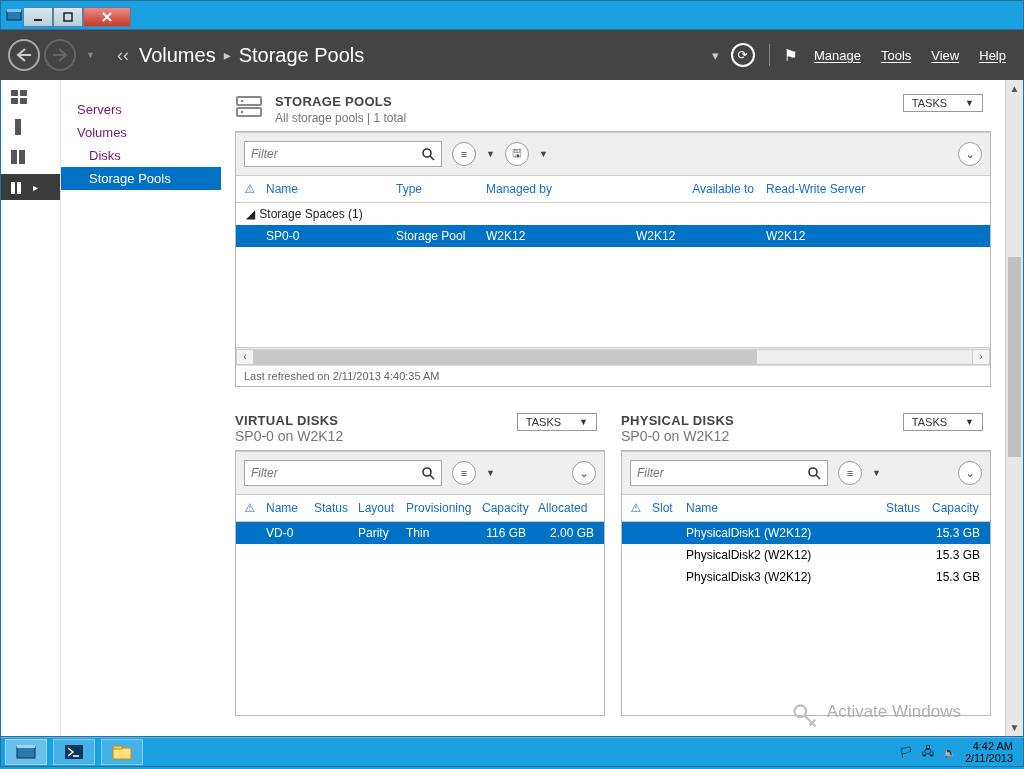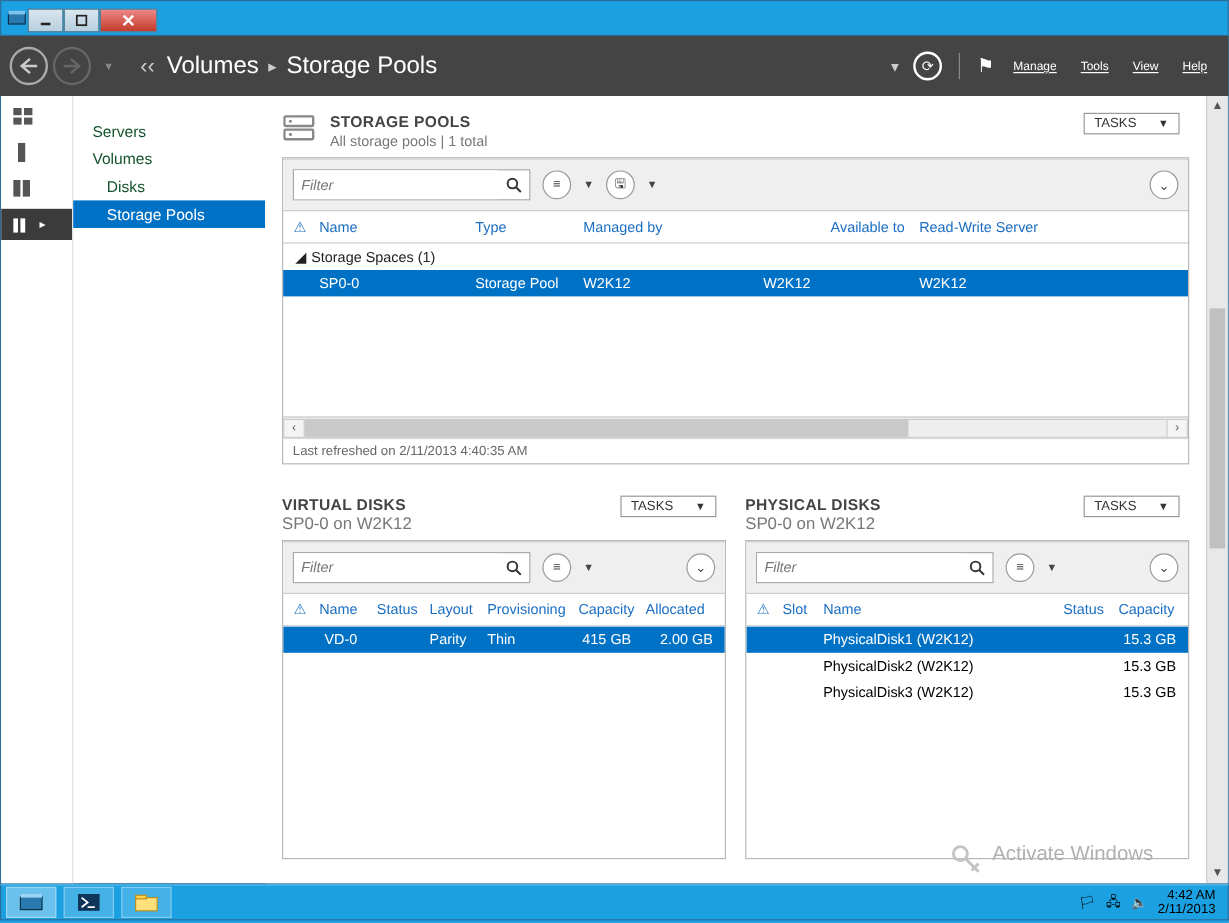--- a/index.html
+++ b/index.html
@@ -17,30 +17,30 @@
 .apphdr { height: 50px; background: #444; display: flex; align-items: center; color: #fff; padding: 0 8px; }
 .navcirc { width: 32px; height: 32px; border: 2px solid #aaa; border-radius: 50%; display: flex; align-items: center; justify-content: center; color: #ccc; font-size: 18px; margin-right: 4px; }
 .navcirc.dim { border-color: #666; color: #666; }
 .chevlbl { font-size: 18px; color: #ccc; margin-left: 16px; margin-right: 10px; }
 .crumb { font-size: 20px; color: #fff; font-weight: 300; }
 .crumb.sep { margin: 0 8px; color: #ccc; font-size: 14px;}
 .apphdr .spacer { flex: 1; }
 .hdrctl { margin: 0 6px; color: #fff; font-size: 14px; }
 .refreshcirc { width: 24px; height: 24px; border: 2px solid #fff; border-radius: 50%; display: inline-flex; align-items: center; justify-content: center; font-size: 12px; }
 .pipe { width: 1px; height: 22px; background: #888; margin: 0 8px; }
-.hlink { color: #fff; font-size: 10px; margin: 0 10px; text-decoration: underline; text-underline-offset: 2px; text-decoration-color: #fff; }
+.hlink { color: #fff; font-size: 13px; margin: 0 10px; text-decoration: underline; text-underline-offset: 2px; text-decoration-color: #fff; }
 
 
 .workarea { display: flex; height: 657px; background: #fff; border: 1px solid #2c6e9b; border-top: none; }
 .railcol { width: 60px; background: #fff; border-right: 1px solid #e2e2e2; }
 .railitem { height: 26px; display: flex; align-items: center; justify-content: flex-start; padding-left: 10px; margin-top: 4px; }
 .railitem.sel { background: #3b3b3b; color: #fff; }
 
 .navcol { width: 160px; padding-top: 18px; }
-.navitem { padding: 4px 0 4px 16px; font-size: 13px; color: #14532d; }
+.navitem { padding: 4px 0 4px 16px; font-size: 13px; color: #701a75; }
 .navitem.sub { padding-left: 28px; }
 .navitem.sel { background: #0072c6; color: #fff; }
 
 .contentcol { flex: 1; background: #fff; padding: 8px 14px 0 14px; overflow: hidden; position: relative; display: flex; flex-direction: column; }
 .rscroll { width: 18px; background: #e8e8e8; border-left: 1px solid #ccc; display: flex; flex-direction: column; align-items: center; }
 .rscroll .arrow { font-size: 10px; color: #555; padding: 3px 0; }
 .rscroll .track { flex: 1; width: 100%; position: relative; }
 .rscroll .thumb { position: absolute; left: 2px; right: 2px; top: 160px; height: 200px; background: #c0c0c0; }
 
 
@@ -303,25 +303,25 @@
             <div class="col" style="width:48px;">Name</div>
             <div class="col" style="width:44px;">Status</div>
             <div class="col" style="width:48px;">Layout</div>
             <div class="col" style="width:76px;">Provisioning</div>
             <div class="col" style="width:56px;">Capacity</div>
             <div class="col" style="flex:1;">Allocated</div>
           </div>
           <div class="gridbody gridarea">
             <div class="datarow sel">
               <div class="col" style="width:20px;"></div>
-              <div class="col" style="width:48px;text-align:center;">VD-0</div>
+              <div class="col" style="width:48px;">VD-0</div>
               <div class="col" style="width:44px;"></div>
               <div class="col" style="width:48px;">Parity</div>
               <div class="col" style="width:76px;">Thin</div>
-              <div class="col" style="width:56px; text-align:right;">415 GB</div>
+              <div class="col" style="width:56px; text-align:right;">116 GB</div>
               <div class="col" style="flex:1; text-align:right;">2.00 GB</div>
             </div>
           </div>
         </div>
       </div>
 
       <div class="half" style="position:relative;">
         <div class="panelhdr" style="padding-left:0;">
           <div>
             <div class="sectiontitle">PHYSICAL DISKS</div>

